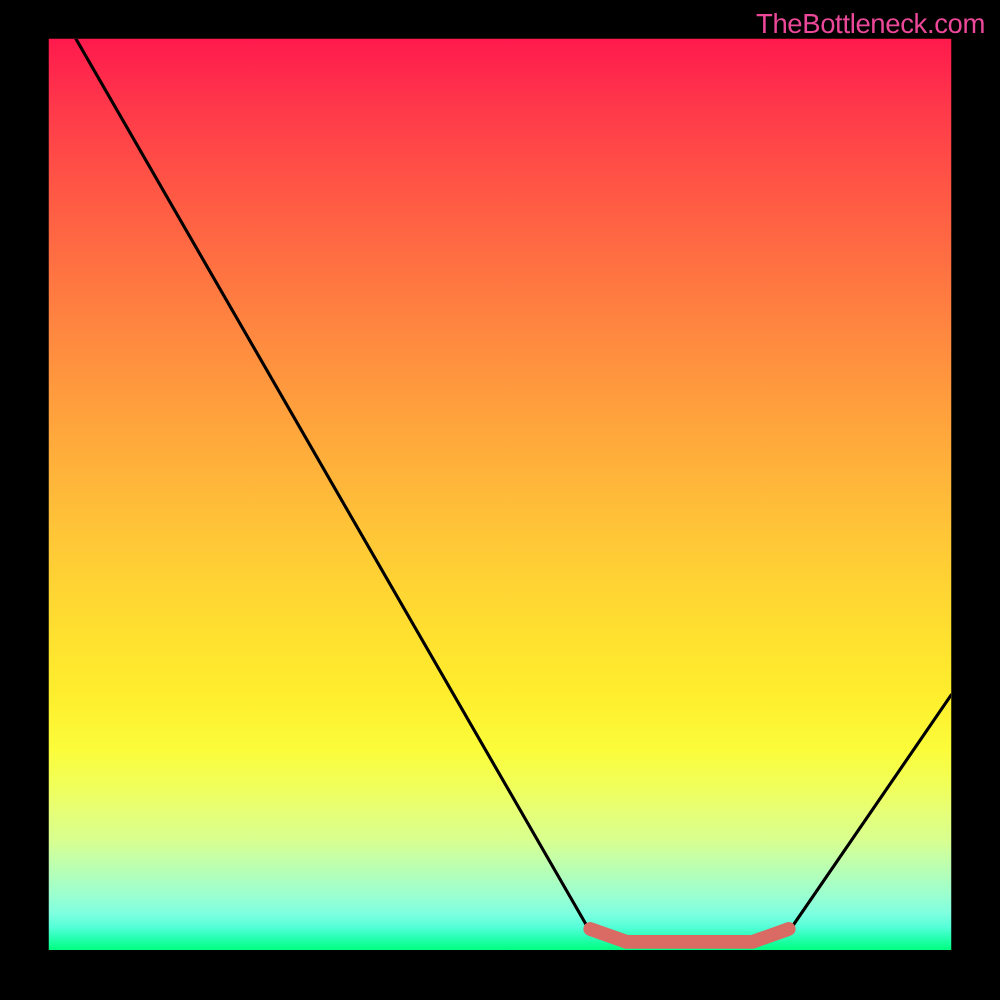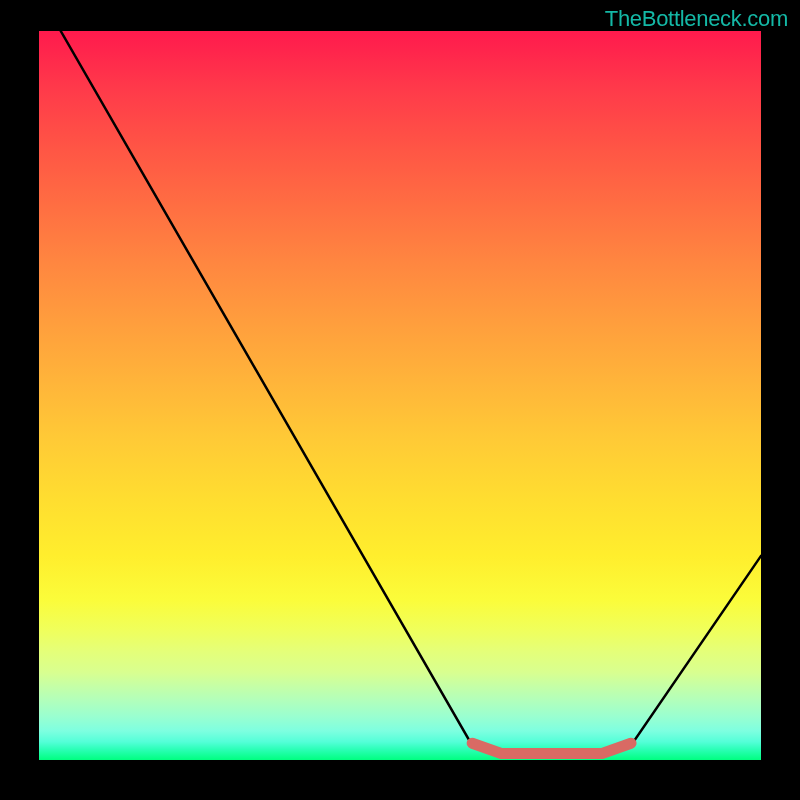--- a/index.html
+++ b/index.html
@@ -8,21 +8,21 @@
     width: 800px;
     height: 800px;
     background: #000;
     font-family: Arial, sans-serif;
     position: relative;
   }
   .watermark {
     position: absolute;
     top: 6px;
     right: 12px;
-    color: #14b8a6;
+    color: #ec4899;
     font-size: 22px;
     font-weight: 500;
     z-index: 10;
     letter-spacing: -0.3px;
   }
   .plot-area {
     position: absolute;
     left: 39px;
     top: 31px;
     width: 722px;

